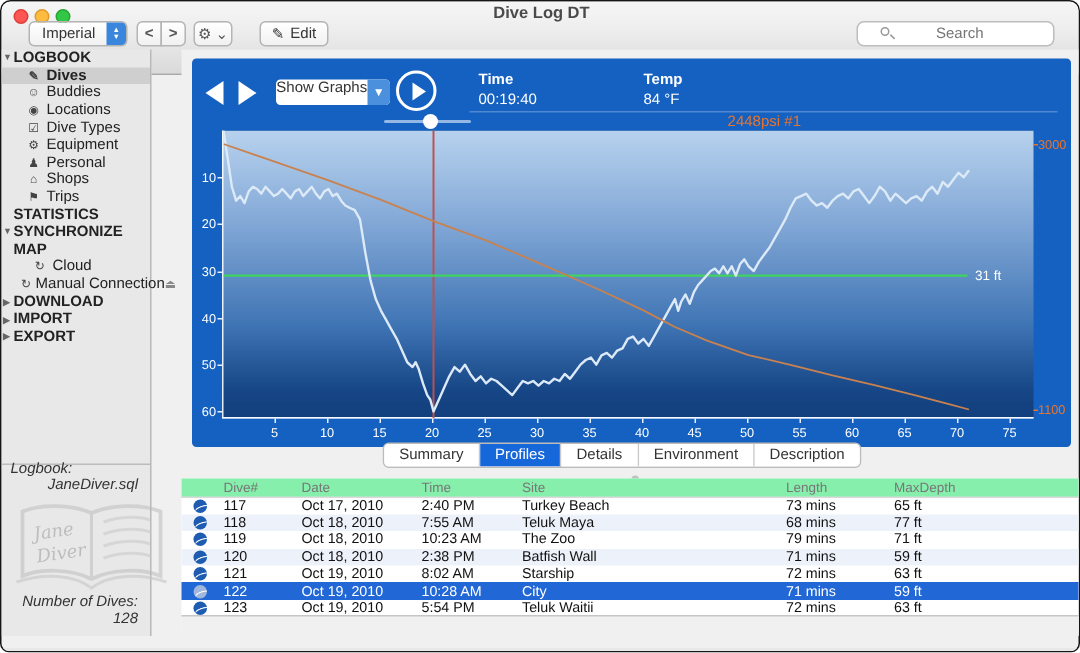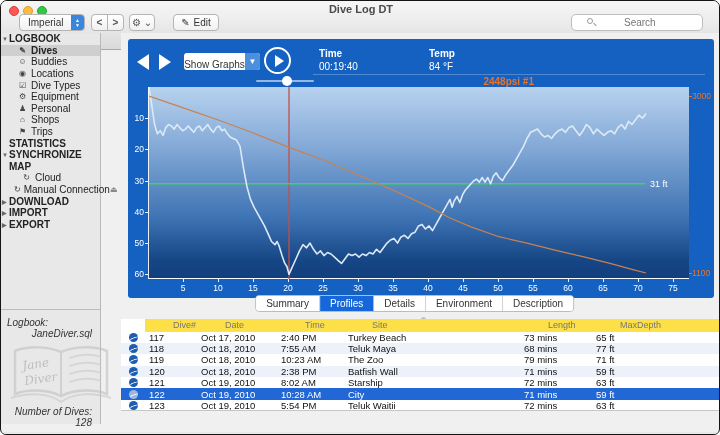--- a/index.html
+++ b/index.html
@@ -48,56 +48,56 @@
   .sb-item { height:11.6px; display:flex; align-items:center; white-space:nowrap; }
   .sb-item .disc { width:7px; font-size:6px; color:#666; margin-left:1px; }
   .sb-item.header { font-weight:bold; color:#222; }
   .sb-item.header .lbl { margin-left:0; }
   .sb-item .icon { width:11px; margin-left:8px; font-size:8px; color:#444; text-align:center;}
   .sb-item.child .icon { margin-left:12px; }
   .sb-item .lbl { margin-left:3px; }
   .sb-item.selected { background:#cfcfcf; font-weight:bold; }
   .sb-item .trail { margin-left:auto; margin-right:6px; color:#888; font-size:8px; }
   #sb-divider { position:absolute; left:0; top:276px; width:100%; border-top:1px solid #bcbcbc;}
-  #logbook-info { position:absolute; left:0; top:284px; width:100%; font-style:italic;
+  #logbook-info { position:absolute; left:0; top:274px; width:100%; font-style:italic;
      font-size:10px; color:#333; }
   #logbook-label { margin-left:6px; }
   #logbook-file { text-align:right; margin-right:8px; }
   #book-art { position:absolute; left:8px; top:27px; width:104px; height:62px; opacity:.55;}
   #dives-count-wrap { position:absolute; top:89px; right:8px; text-align:right; }
   
   #main { position:absolute; left:120px; top:32px; width:600px; height:391px; background:#f0f0f0;}
   
   #graph-panel { position:absolute; left:7px; top:6px; width:586px; height:259px;
      background:#1561c1; border-radius:3px; }
   .tri { position:absolute; width:0; height:0; border-style:solid; cursor:pointer;}
   #prev-tri { left:9px; top:15px; border-width:8px 12px 8px 0; border-color:transparent #fff transparent transparent; }
   #next-tri { left:31px; top:15px; border-width:8px 0 8px 12px; border-color:transparent transparent transparent #fff; }
   #graph-select { position:absolute; left:56px; top:14px; width:76px; height:17px;
      background:#fff; border-radius:3px; font-size:10px; color:#333;
-     display:flex; align-items:flex-end; }
+     display:flex; align-items:flex-start; }
   #graph-select .txt { flex:1; text-align:center; }
   #graph-select .chev { width:15px; height:17px; background:#4a90dd; border-radius:0 3px 3px 0;
      color:#fff; font-size:8px; display:flex; align-items:center; justify-content:center; }
   #play-btn { position:absolute; left:136px; top:8px; width:27px; height:27px;
      border:2px solid #fff; border-radius:50%; }
   #play-btn::after { content:""; position:absolute; left:9px; top:6px; width:0; height:0;
      border-style:solid; border-width:6px 0 6px 9px; border-color:transparent transparent transparent #fff; }
   #time-slider { position:absolute; left:128px; top:41px; width:58px; height:2px;
      background:rgba(255,255,255,.55); border-radius:1px; }
   #slider-knob { position:absolute; left:26px; top:-4px; width:10px; height:10px;
      background:#fff; border-radius:50%; }
   .stat { position:absolute; top:8px; color:#fff; font-size:10px; line-height:13px; }
   .stat .s-label { font-weight:bold; }
   #stat-time { left:191px; }
   #stat-temp { left:301px; }
   #stat-depth { left:340px; width:66px; text-align:right; }
   #stats-rule { position:absolute; left:185px; top:35px; width:392px; border-top:1px solid rgba(255,255,255,.25); }
   #pressure-readout { position:absolute; left:306px; top:37px; width:100px; text-align:right;
-      font-size:10px; font-weight:bold; }
+      font-size:10px; font-weight:normal; }
   
   #plot { position:absolute; left:20px; top:48px; width:541px; height:192px;
      background:linear-gradient(180deg,#b7d2ee 0%,#86abd8 30%,#3f74b4 68%,#174787 90%,#123e7c 100%);
      border-left:1px solid rgba(255,255,255,.9); border-bottom:1px solid rgba(255,255,255,.9); }
   #plot svg { position:absolute; left:0; top:0; }
   .ylab { position:absolute; width:16px; text-align:right; color:#fff; font-size:8.5px; left:0; }
   .ytick { position:absolute; left:17px; width:3px; height:1px; background:rgba(255,255,255,.9); }
   .xlab { position:absolute; width:20px; text-align:center; color:#fff; font-size:8.5px; top:244px; }
   .xtick { position:absolute; top:240px; width:1px; height:3px; background:rgba(255,255,255,.9); }
   .plab { position:absolute; left:564px; width:26px; font-size:8.5px; }
@@ -110,21 +110,21 @@
      background:#fff; }
   .tab:last-child { border-right:none; }
   .tab.active { background:#1667d9; color:#fff; }
   #split-handle { position:absolute; left:50%; top:284px; width:5px; height:5px;
      border-radius:50%; background:#c0c0c0; }
   
   #dive-table { position:absolute; left:0; top:286px; width:600px; background:#fff; }
   .trow { display:grid; grid-template-columns:28px 52px 80px 67px 176px 72px 1fr;
      height:11.4px; align-items:center; font-size:9.5px; color:#111; }
   .trow.header { height:12.5px; color:#777; font-size:9px;
-     border-bottom:1px solid #d9d9d9; background:#fde047;margin-left:24px; }
+     border-bottom:1px solid #d9d9d9; background:#86efac; }
   .trow.alt { background:#edf2fa; }
   .trow.selected { background:#2167d6; color:#fff; }
   .dive-ico { width:9px; height:9px; border-radius:50%; background:#1d5cb0; margin-left:8px;
      position:relative; overflow:hidden;}
   .dive-ico::after { content:""; position:absolute; left:1px; top:4px; width:10px; height:4px;
      border-top:1.5px solid #fff; border-radius:50%; transform:rotate(-18deg); }
   .trow.selected .dive-ico { background:#9fb6dd; }
   #table-footer { position:absolute; left:0; top:377px; width:600px; height:14px;
      background:#f0f0f0; border-top:1px solid #c6c6c6; }
   #win-footer { position:absolute; left:0; bottom:0; width:720px; height:2px; background:#e8e8e8; }

